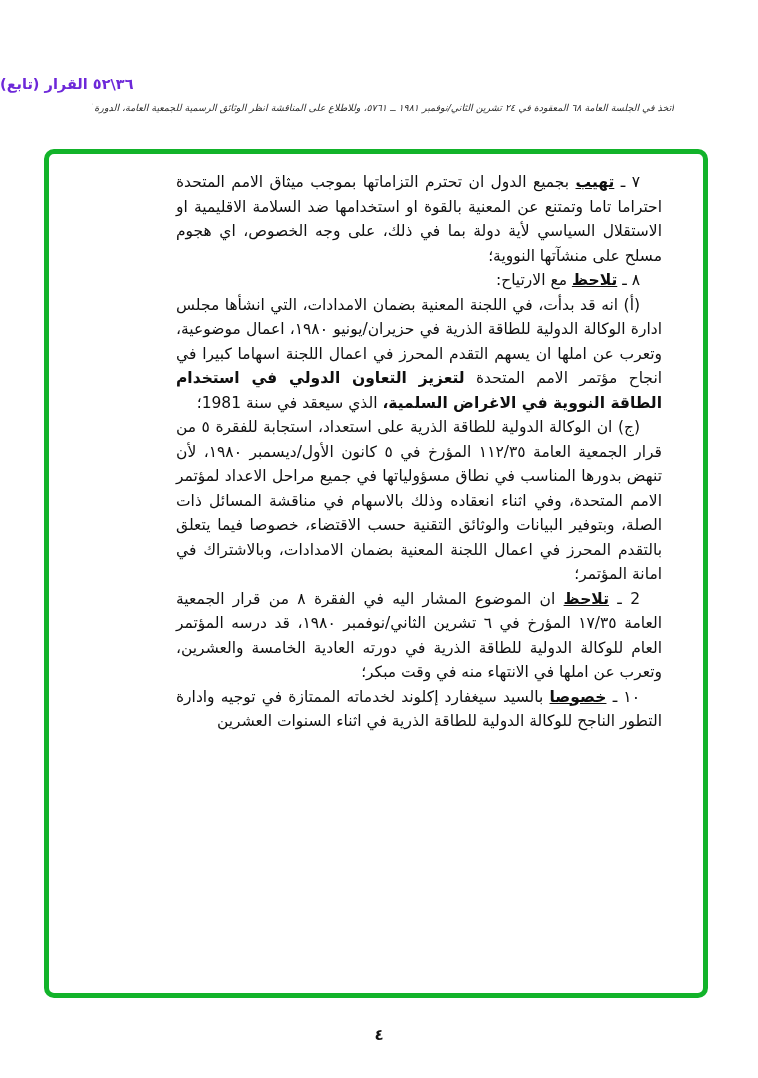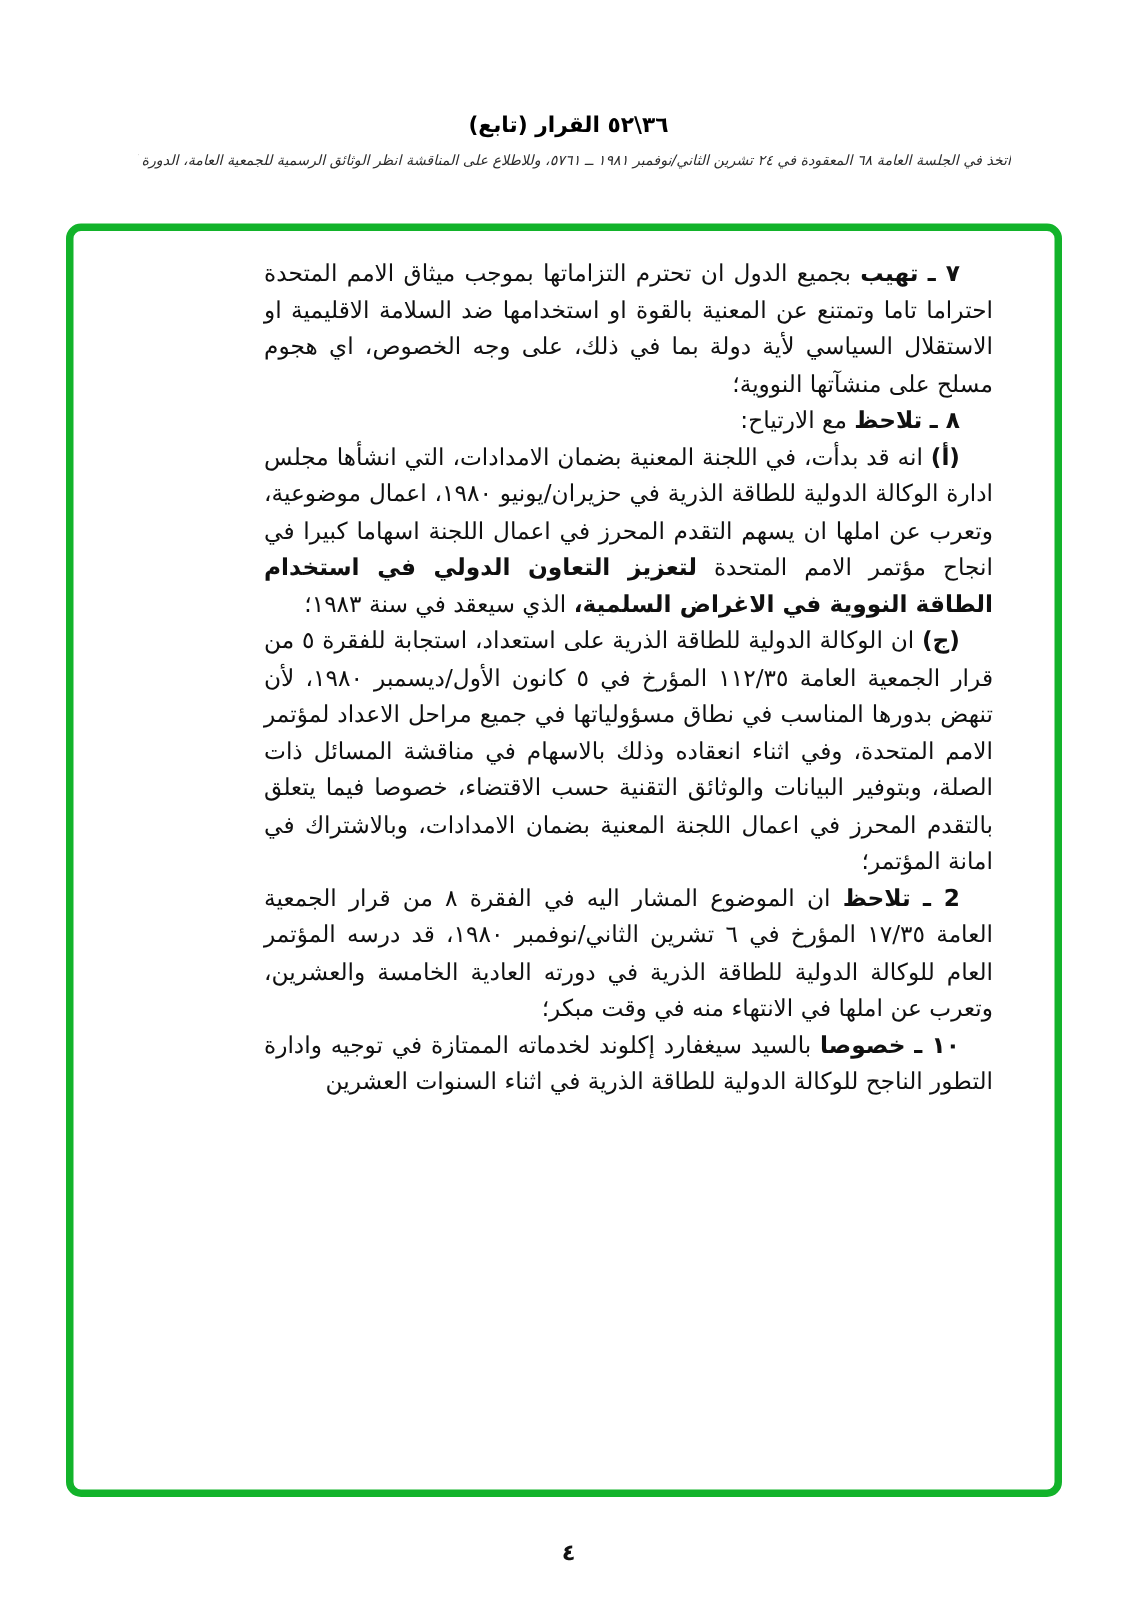--- a/index.html
+++ b/index.html
@@ -6,21 +6,21 @@
   body{
     width:758px;height:1078px;position:relative;overflow:hidden;
     font-family:"DejaVu Sans",sans-serif;color:#141414;
     direction:rtl;
   }
   .scan-page{position:absolute;inset:0;background:#ffffff;}
 
   
   .header-title{
     position:absolute;top:76px;left:0;right:0;
-    text-align:center;font-size:14.5px;font-weight:700;color:#000000;
+    text-align:left;font-size:14.5px;font-weight:700;color:#6d28d9;
     letter-spacing:.5px;
   }
   .header-note{
     position:absolute;top:102px;left:92px;width:582px;
     font-size:9.5px;line-height:12px;color:#2c2c2c;
     text-align:center;font-style:italic;
     white-space:nowrap;overflow:hidden;
   }
 
   
@@ -30,22 +30,22 @@
     background:transparent;box-sizing:border-box;
   }
 
   
   .doc-text{
     position:absolute;top:170px;right:96px;width:486px;
     direction:rtl;text-align:justify;
     font-size:15.5px;line-height:24.5px;color:#101010;
   }
   .para{margin:0;text-indent:22px;}
-  .pnum{font-weight:700;}
-  .pverb{font-weight:700;}
+  .pnum{font-weight:400;}
+  .pverb{font-weight:700;text-decoration:underline;}
   .pbold{font-weight:700;}
 
   .page-number{
     position:absolute;top:1026px;left:0;right:0;
     text-align:center;font-size:15px;font-weight:700;color:#111;
   }
 </style>
 </head>
 <body>
 
@@ -70,21 +70,21 @@
     <p class="para">
       <span class="pnum">٨ ـ</span>
       <span class="pverb">تلاحظ</span>
       <span>مع الارتياح:</span>
     </p>
 
     <p class="para">
       <span class="pnum">(أ)</span>
       <span>انه قد بدأت، في اللجنة المعنية بضمان الامدادات، التي انشأها مجلس ادارة الوكالة الدولية للطاقة الذرية في حزيران/يونيو ١٩٨٠، اعمال موضوعية، وتعرب عن املها ان يسهم التقدم المحرز في اعمال اللجنة اسهاما كبيرا في انجاح مؤتمر الامم المتحدة</span>
       <span class="pbold">لتعزيز التعاون الدولي في استخدام الطاقة النووية في الاغراض السلمية،</span>
-      <span>الذي سيعقد في سنة ١٩٨٣؛</span>
+      <span>الذي سيعقد في سنة 1981؛</span>
     </p>
 
 
     <p class="para">
       <span class="pnum">(ج)</span>
       <span>ان الوكالة الدولية للطاقة الذرية على استعداد، استجابة للفقرة ٥ من قرار الجمعية العامة ١١٢/٣٥ المؤرخ في ٥ كانون الأول/ديسمبر ١٩٨٠، لأن تنهض بدورها المناسب في نطاق مسؤولياتها في جميع مراحل الاعداد لمؤتمر الامم المتحدة، وفي اثناء انعقاده وذلك بالاسهام في مناقشة المسائل ذات الصلة، وبتوفير البيانات والوثائق التقنية حسب الاقتضاء، خصوصا فيما يتعلق بالتقدم المحرز في اعمال اللجنة المعنية بضمان الامدادات، وبالاشتراك في امانة المؤتمر؛</span>
     </p>
 
 
     <p class="para">

